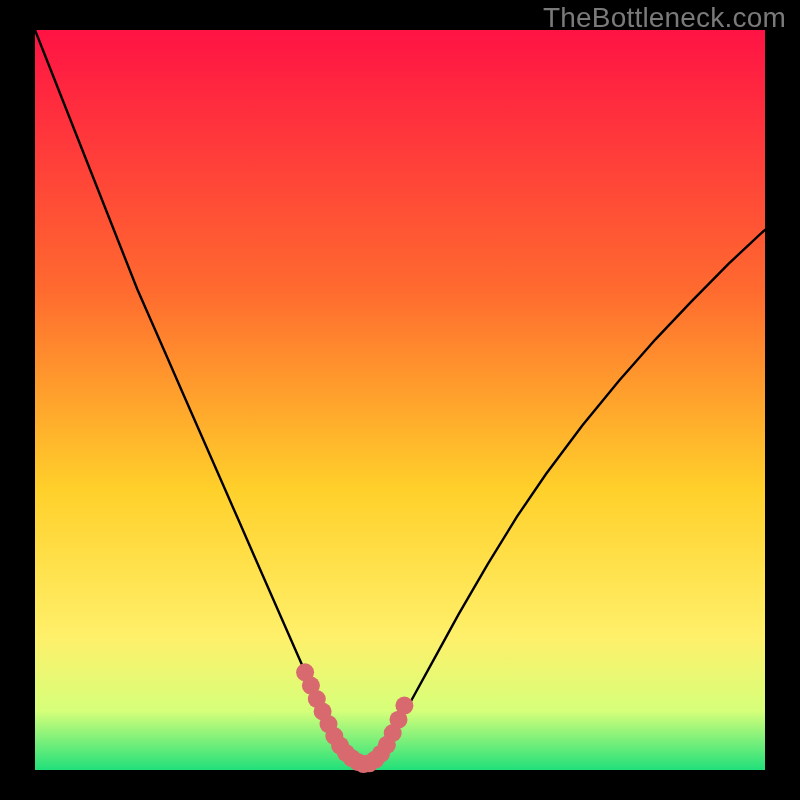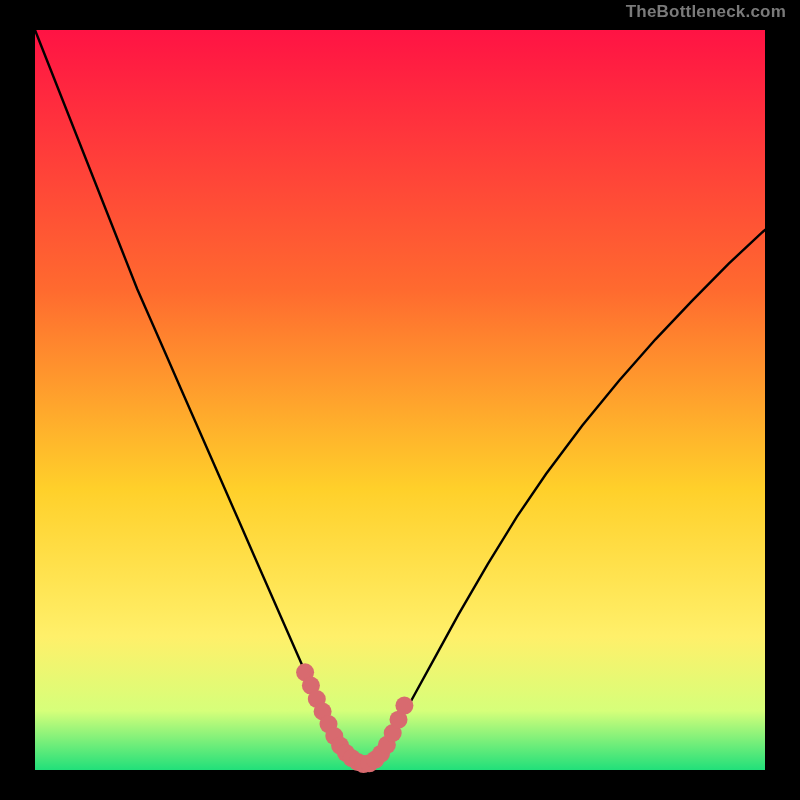--- a/index.html
+++ b/index.html
@@ -15,22 +15,22 @@
     position: relative;
     width: 800px;
     height: 800px;
     background: #000;
   }
   .watermark {
     position: absolute;
     top: 2px;
     right: 14px;
     color: #7a7a7a;
-    font-size: 17px;
-    font-weight: 700;
+    font-size: 28px;
+    font-weight: 400;
     letter-spacing: 0.2px;
     z-index: 5;
   }
   svg.plot {
     position: absolute;
     left: 0;
     top: 0;
   }
 </style>
 </head>

